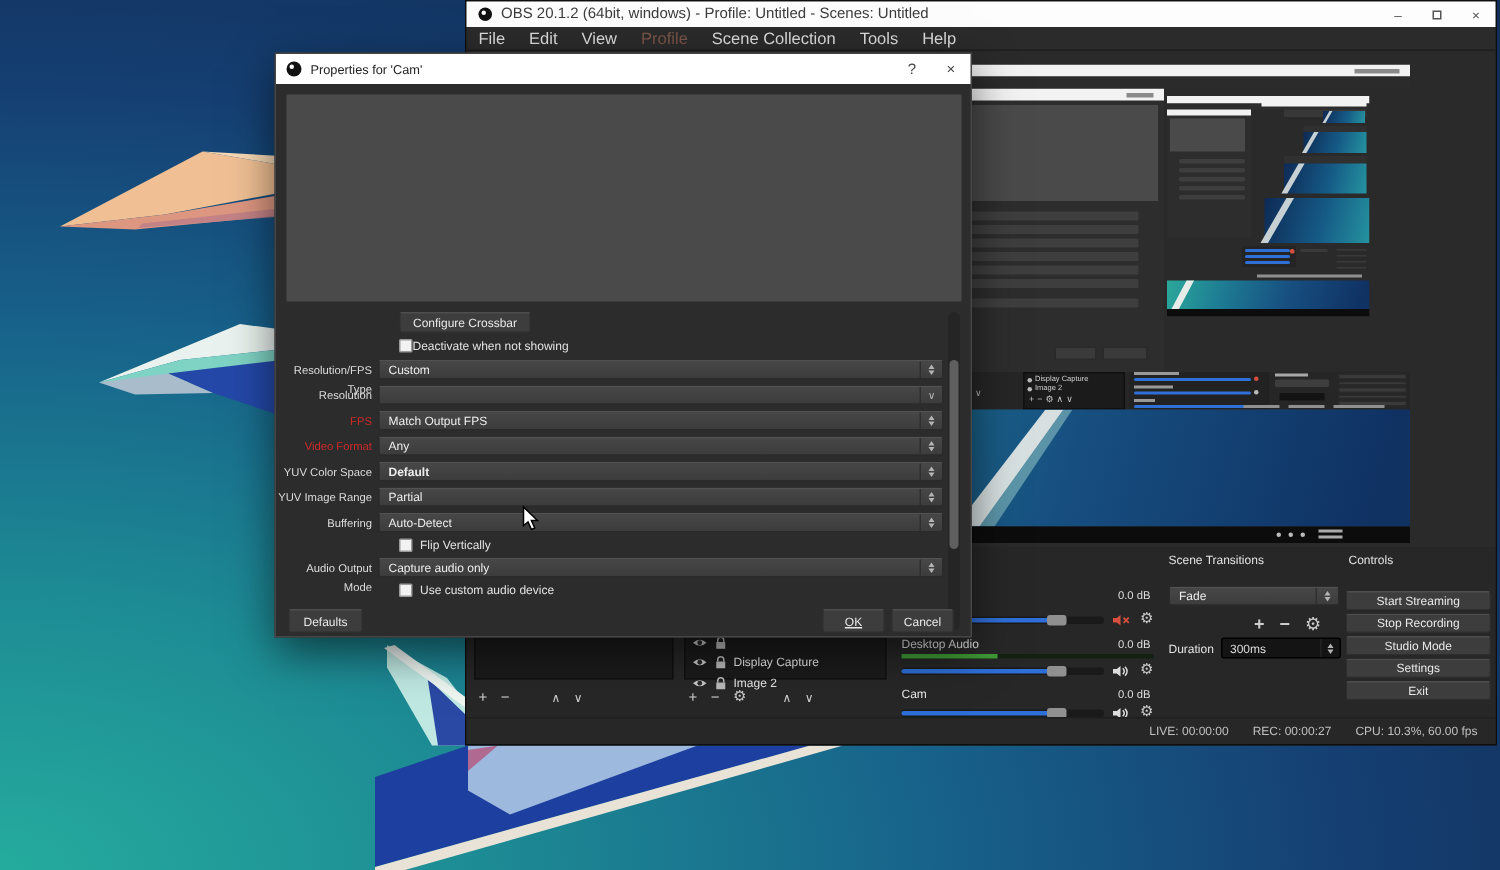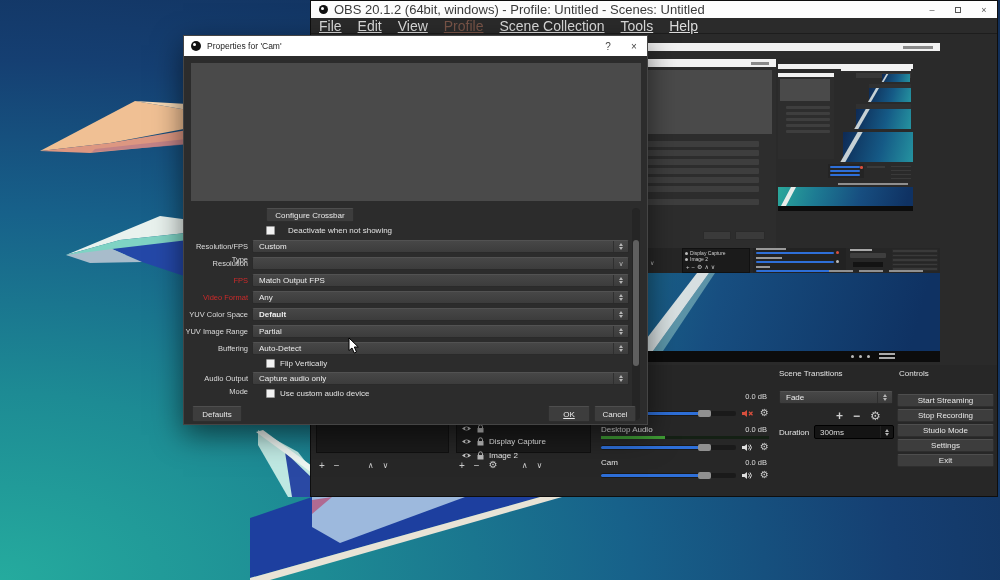--- a/index.html
+++ b/index.html
@@ -5,26 +5,26 @@
   html,body{margin:0;padding:0;background:#000;}
   *{box-sizing:border-box;font-family:"Liberation Sans","DejaVu Sans",sans-serif;}
   .screen{position:relative;width:1000px;height:580px;overflow:hidden;
     background:radial-gradient(115% 115% at 0% 100%, #25ab9e 0%, #1d8b94 28%, #17618a 55%, #153f72 78%, #112f5a 100%);}
   .d{position:absolute;}
   
   .obs-window{left:310px;top:0;width:688px;height:497px;background:#272727;border:1px solid #0e0e0e;z-index:1;}
   .titlebar{left:0;top:0;width:100%;height:17px;background:#fdfdfd;display:flex;align-items:center;}
   .titlebar .logo{width:9px;height:9px;border-radius:50%;background:#111;margin:0 6px 0 8px;position:relative;}
   .titlebar .logo:after{content:"";position:absolute;left:2px;top:2px;width:3px;height:3px;border-radius:50%;background:#fff;}
-  .titlebar .title{font-size:13px;color:#3c3c3c;white-space:nowrap;}
+  .titlebar .title{font-size:10px;color:#3c3c3c;white-space:nowrap;}
   .winbtns{margin-left:auto;display:flex;height:100%;}
   .winbtn{width:26px;height:100%;display:flex;align-items:center;justify-content:center;font-size:9px;color:#555;}
   .maxbox{width:6px;height:6px;border:1px solid #555;}
   .menubar{left:0;top:17px;width:100%;height:16px;background:#2b2b2b;display:flex;align-items:center;border-bottom:1px solid #1d1d1d;}
-  .menuitem{font-size:14px;color:#dcdcdc;padding:0 8px;line-height:16px;text-decoration:underline;}
+  .menuitem{font-size:11px;color:#dcdcdc;padding:0 8px;line-height:16px;}
   .menuitem.dim{color:#7a5548;}
   .preview-area{left:0;top:33px;width:686px;height:331px;background:#2a2a2a;overflow:hidden;}
   
   .mini{overflow:hidden;}
   .mdesk{left:60px;top:9px;width:569px;height:319px;background:#2a2a2a;}
   .wbar{background:#f2f2f2;}
   .gdash{background:#c8c8c8;}
   .mbody{background:#2d2d2d;}
   .mprev{background:#4a4a4a;}
   .mrow{background:#3e3e3e;border-radius:1px;}
@@ -378,37 +378,42 @@
       <div class="d" style="left:585px;top:0;width:100px;height:113px;">
         <span class="dock-head d" style="left:3px;top:4px;">Controls</span>
         <div class="pushbtn d" style="left:1px;top:29px;width:97px;height:13px;">Start Streaming</div>
         <div class="pushbtn d" style="left:1px;top:44px;width:97px;height:13px;">Stop Recording</div>
         <div class="pushbtn d" style="left:1px;top:59px;width:97px;height:13px;">Studio Mode</div>
         <div class="pushbtn d" style="left:1px;top:74px;width:97px;height:13px;">Settings</div>
         <div class="pushbtn d" style="left:1px;top:89px;width:97px;height:13px;">Exit</div>
       </div>
     </div>
 
+    <div class="d statusbar">
+      <span class="status-item">LIVE: 00:00:00</span>
+      <span class="status-item">REC: 00:00:27</span>
+      <span class="status-item">CPU: 10.3%, 60.00 fps</span>
+    </div>
   </div>
 
   <div class="d dialog">
     <div class="d dlg-title">
       <span class="logo"></span>
       <span class="txt">Properties for 'Cam'</span>
       <span style="margin-left:auto;display:flex;height:100%;">
         <span class="dlg-btn">?</span>
         <span class="dlg-btn">×</span>
       </span>
     </div>
 
     <div class="d" style="left:7px;top:27px;width:450px;height:138px;background:#4a4a4a;"></div>
 
     <div class="pushbtn d" style="left:82px;top:172px;width:88px;height:14px;">Configure Crossbar</div>
 
-    <div class="d" style="left:82px;top:190px;display:flex;align-items:center;gap:13px;">
+    <div class="d" style="left:82px;top:190px;display:flex;align-items:center;gap:0;">
       <span class="cb"></span>
       <span class="cblabel">Deactivate when not showing</span>
     </div>
 
     <span class="fieldlabel" style="top:204px;">Resolution/FPS Type</span>
     <div class="fieldbox" style="top:204px;">
         <div class="combo">
           <span>Custom</span>
           <span class="spin">
             <i class="tri-up"></i>

